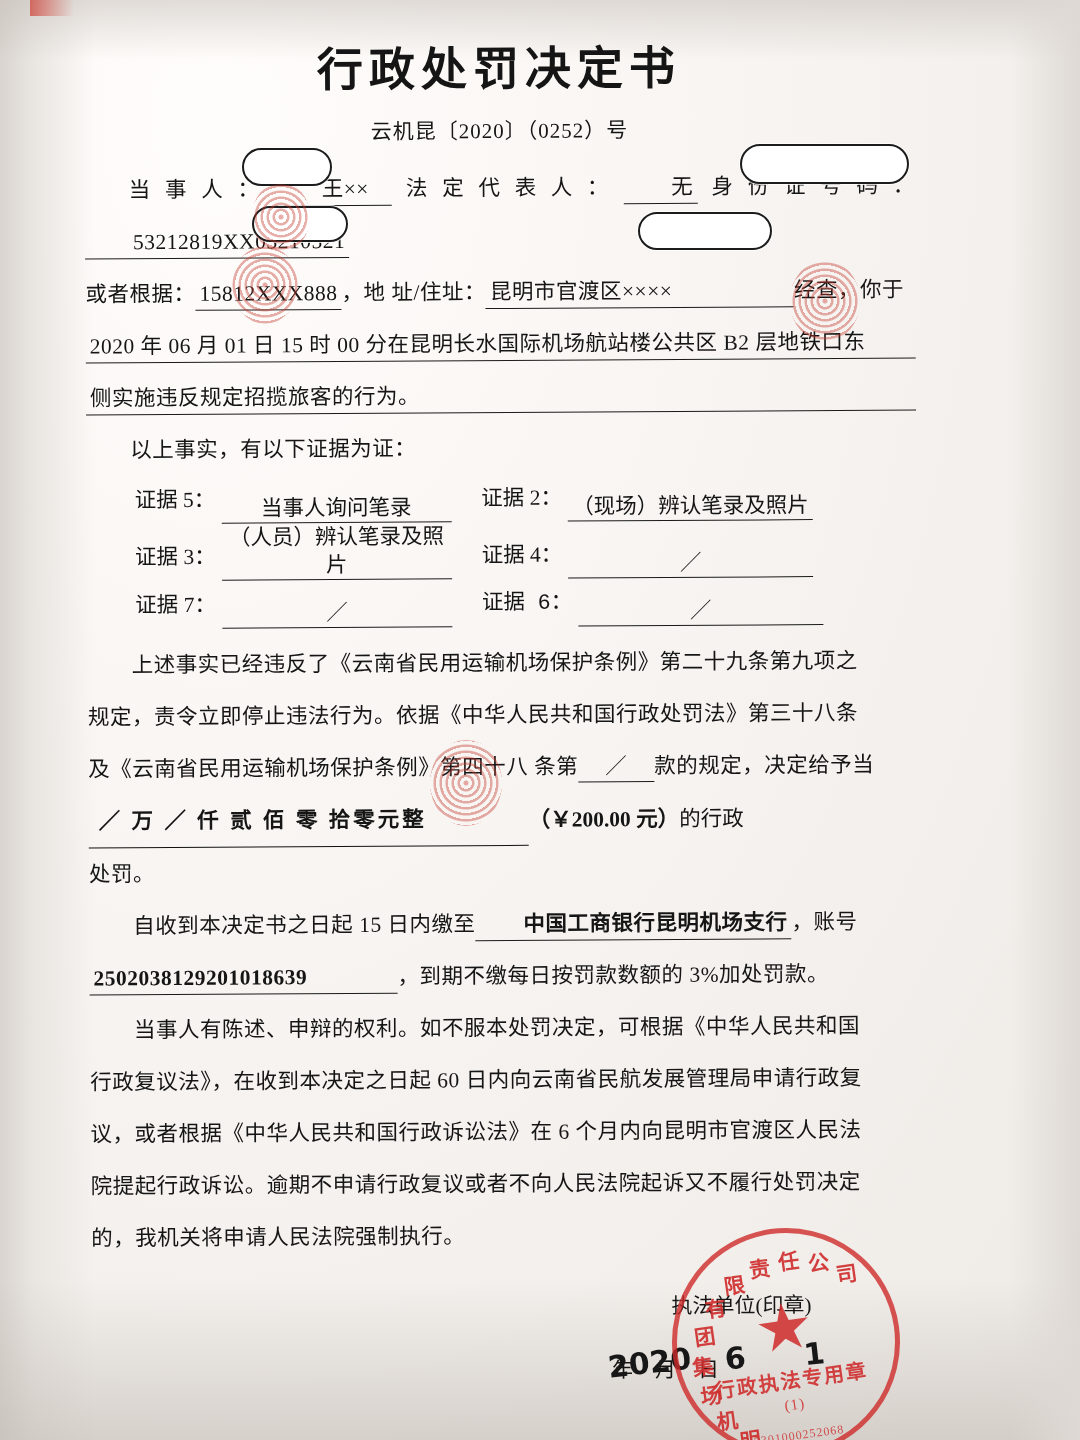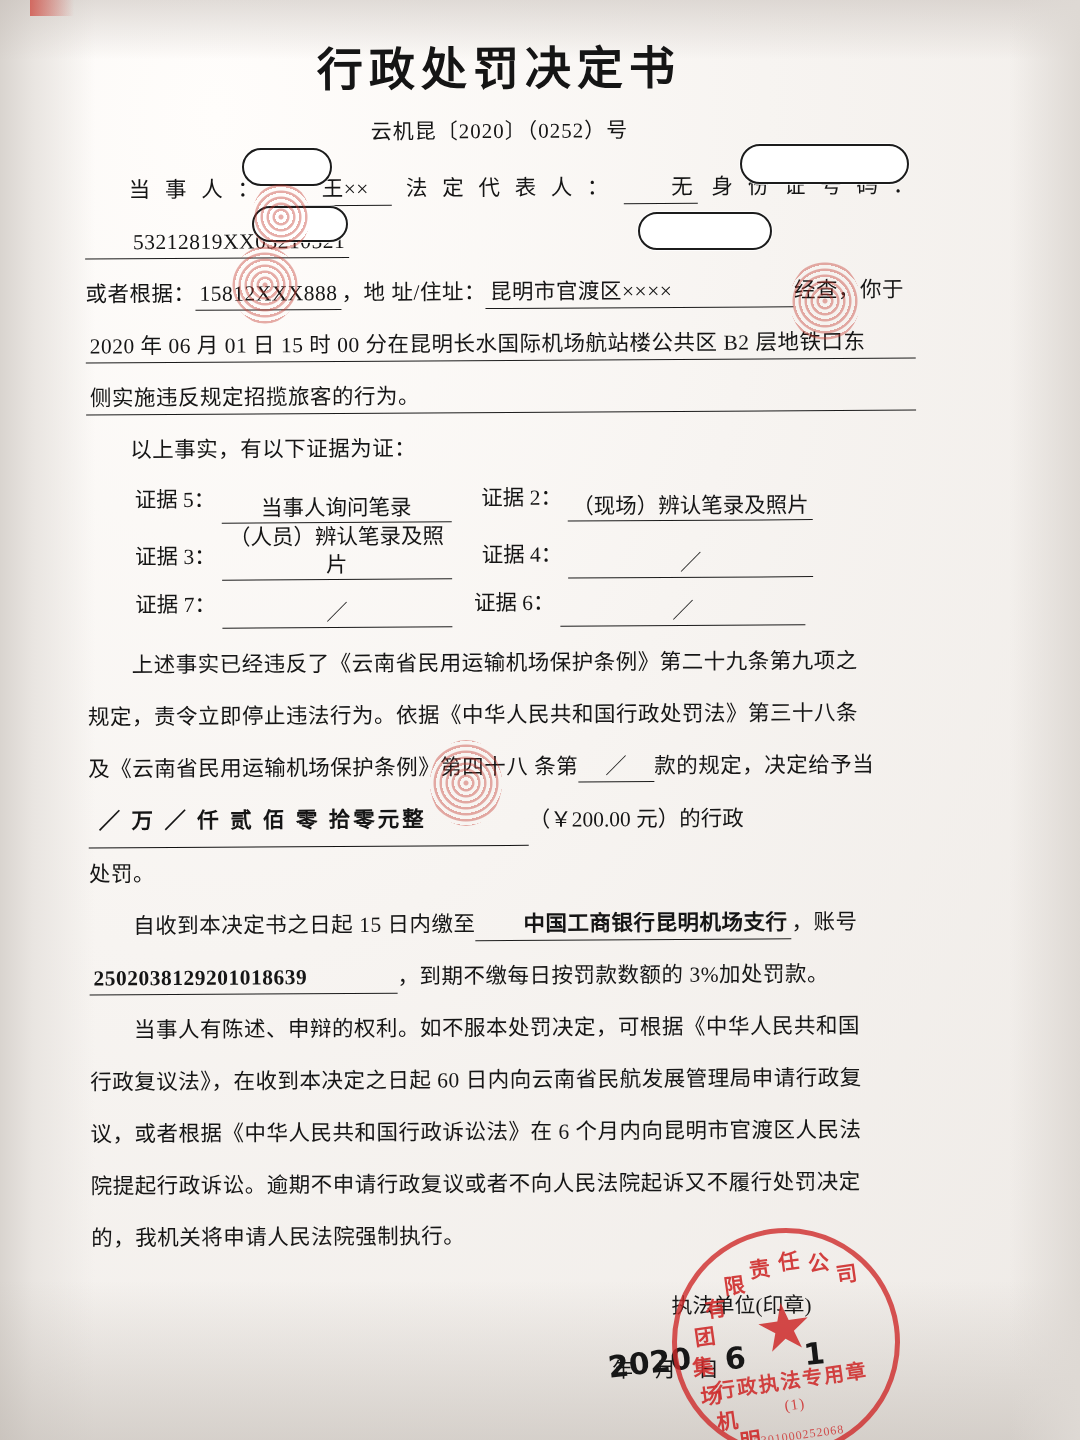--- a/index.html
+++ b/index.html
@@ -302,34 +302,34 @@
     <div class="ev-row">
       <span class="ev-label">证据 3：</span>
       <span class="ev-val w1">（人员）辨认笔录及照片</span>
       <span class="ev-label" style="margin-left:24px;">证据 4：</span>
       <span class="ev-val w2">／</span>
     </div>
 
     <div class="ev-row">
       <span class="ev-label">证据 7：</span>
       <span class="ev-val w1">／</span>
-      <span class="ev-label" style="margin-left:16px;">证据 6：</span>
+      <span class="ev-label" style="margin-left:24px;font-family:Liberation Mono, monospace;">证据 6：</span>
       <span class="ev-val w2">／</span>
     </div>
 
     <p class="body-line indent" style="margin-top:10px;">上述事实已经违反了《云南省民用运输机场保护条例》第二十九条第九项之</p>
     <p class="body-line">规定，责令立即停止违法行为。依据《中华人民共和国行政处罚法》第三十八条</p>
     <p class="body-line">
       <span>及《云南省民用运输机场保护条例》第四十八</span>
       <span>条第</span><span class="ul-blank" style="width:76px;">／</span><span>款的规定，决定给予当</span>
     </p>
 
     <div class="fine-line">
       <span class="strong-ul" style="min-width:430px;display:inline-block;padding-left:10px;letter-spacing:3px;">／ 万 ／ 仟 贰 佰 零 拾零元整</span>
-      <span style="font-weight:normal;">（￥200.00 元）</span>
+      <span style="font-weight:bold;">（￥200.00 元）</span>
       <span>的行政</span>
     </div>
     <p class="body-line para">处罚。</p>
 
     <p class="body-line indent">
       <span>自收到本决定书之日起 15 日内缴至</span><span class="ul" style="font-weight:bold;">中国工商银行昆明机场支行</span><span>，账号</span>
     </p>
     <p class="body-line para">
       <span class="ul" style="min-width:300px;font-weight:bold;">2502038129201018639</span><span>，到期不缴每日按罚款数额的 3%加处罚款。</span>
     </p>

